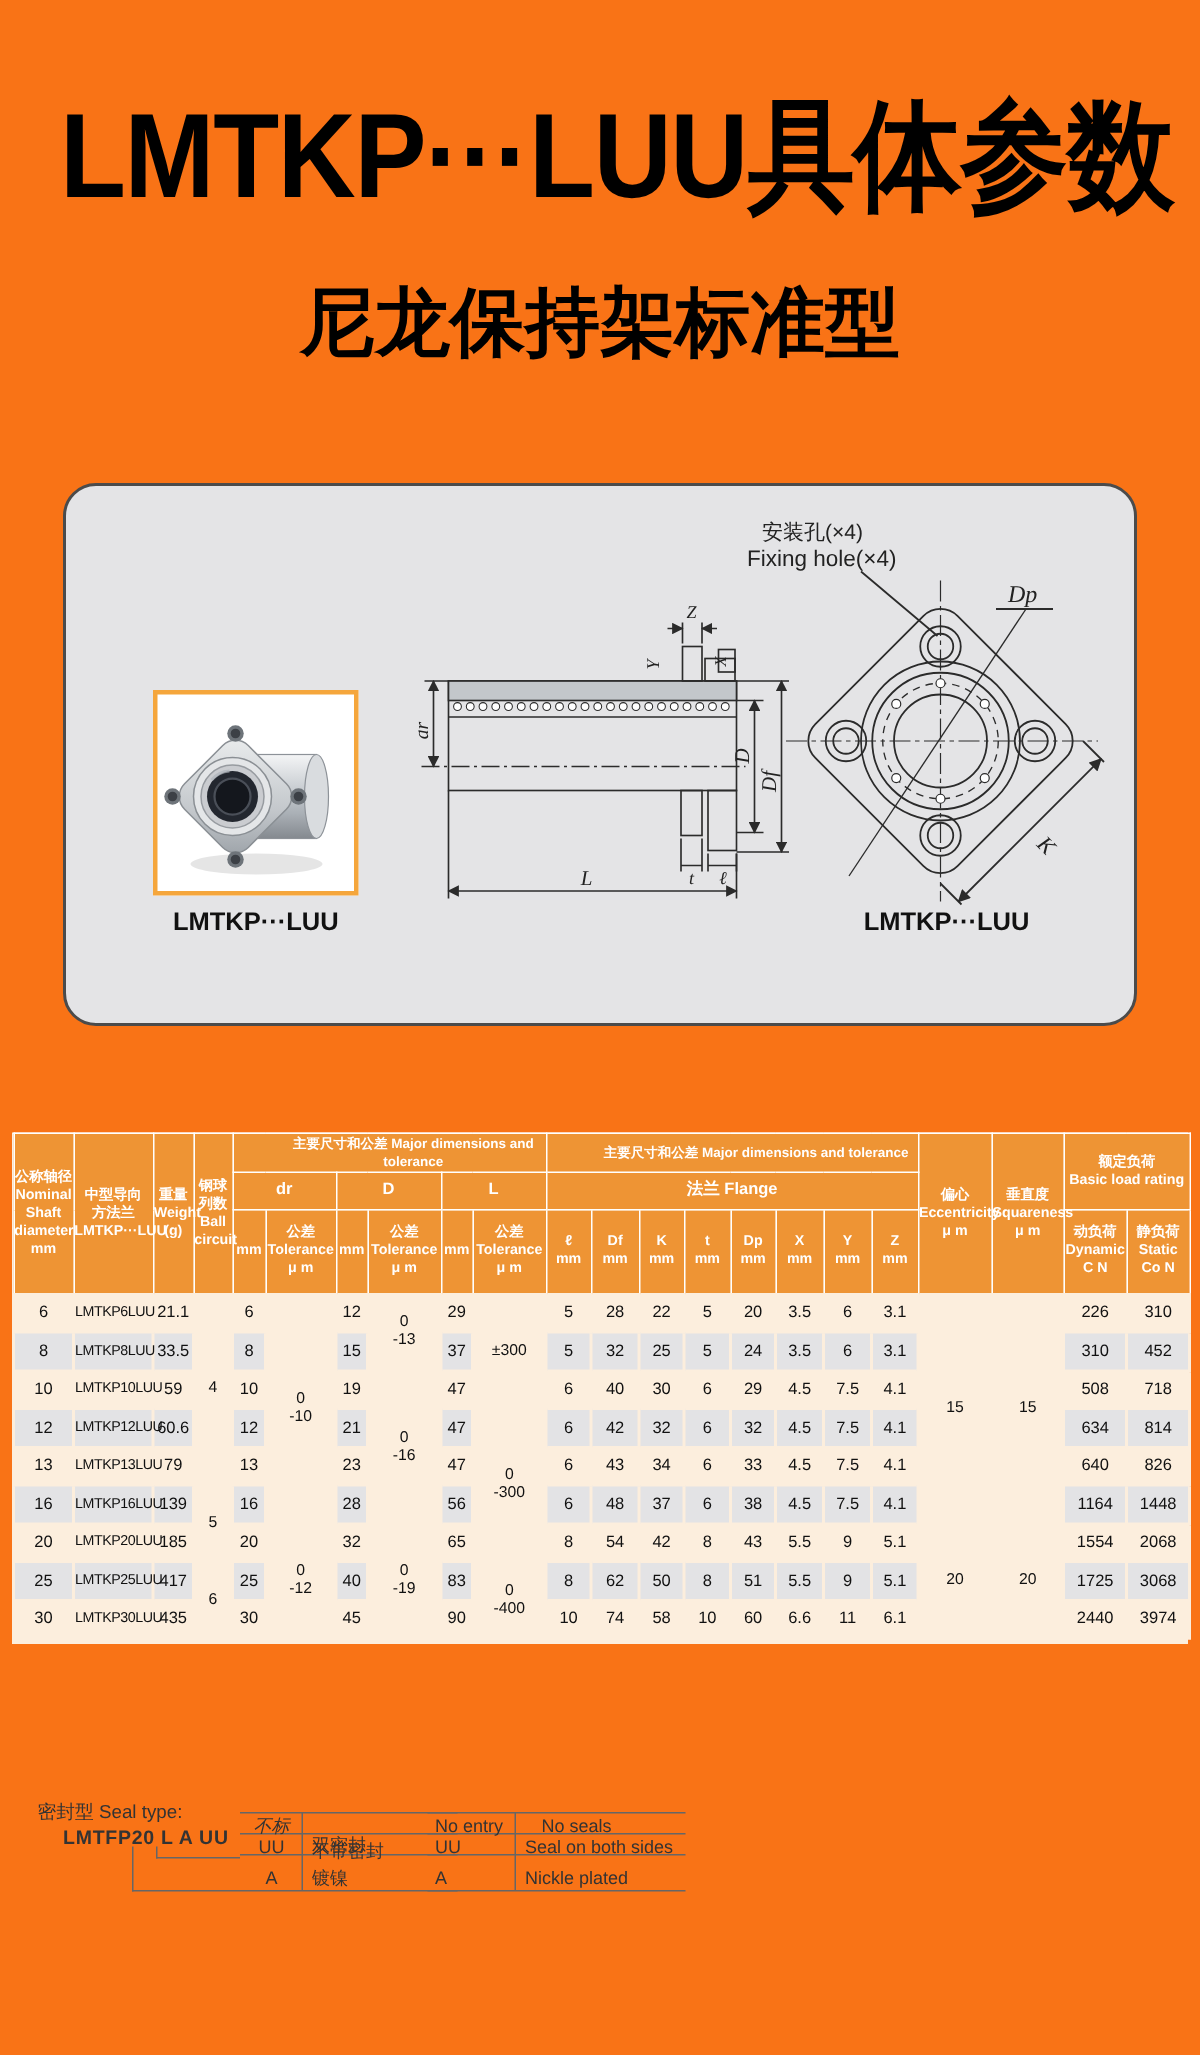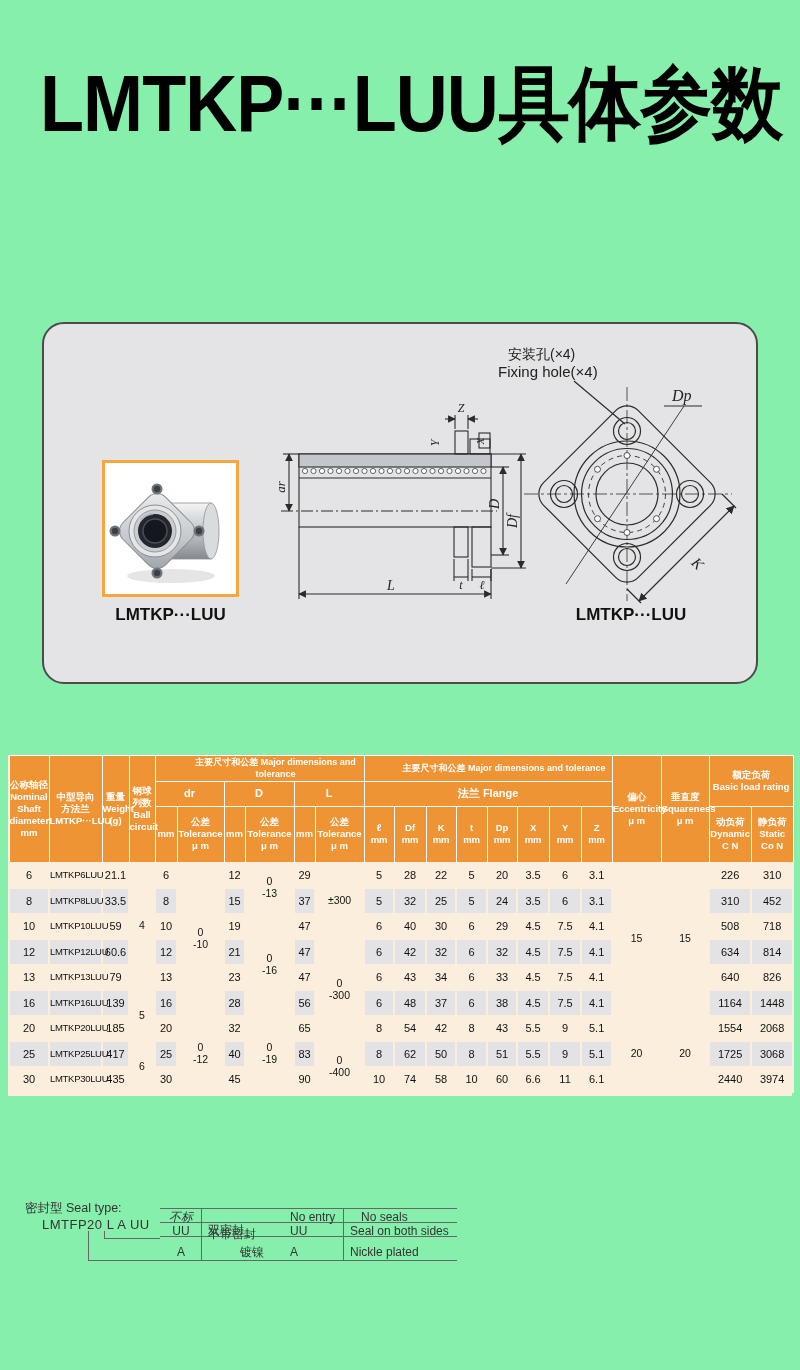--- a/index.html
+++ b/index.html
@@ -1,17 +1,17 @@
 <!DOCTYPE html>
 <html><head>
 <meta charset="utf-8">
 <style>
   * { margin:0; padding:0; box-sizing:border-box; }
   html,body { width:800px; height:1370px; background:#fff; font-family:"Liberation Sans", sans-serif; color:#1a1a1a; }
-  #page { position:relative; width:800px; height:1370px; background:#86efac; overflow:hidden; }
+  #page { position:relative; width:800px; height:1370px; background:#f97316; overflow:hidden; }
 
   
   .title { position:absolute; top:60px; left:0; width:800px; text-align:center;
            font-size:80px; font-weight:bold; letter-spacing:-1px; white-space:nowrap;
            transform:scaleX(0.9); transform-origin:400px 50%; line-height:1.1; color:#000; }
   .subtitle { position:absolute; top:182px; left:0; width:800px; text-align:center;
               font-size:50px; font-weight:bold; color:#000; }
 
   
   .panel { position:absolute; left:42px; top:322px; width:716px; height:362px;
@@ -37,30 +37,31 @@
              vertical-align:middle; height:25.5px; padding:0; line-height:1.1; color:#111; }
   tbody td.alt { background:#e3e3e5; }
   tbody td.model { font-size:9.5px; letter-spacing:-0.3px; }
   tbody td.merged { background:#fceedd; font-size:10.5px; }
 
   
   .footer { position:absolute; left:0; top:1195px; width:800px; height:100px; font-size:12px; color:#333; }
   .fline { position:absolute; background:#666; }
   .ftext { position:absolute; white-space:nowrap; line-height:12px; }
   .seal-label { left:25px; top:7px; font-size:12.5px; }
-  .seal-code { left:25px; top:24px; font-size:13px; font-weight:normal; letter-spacing:0.5px;padding-left:17px; }
+  .seal-code { left:25px; top:24px; font-size:13px; font-weight:bold; letter-spacing:0.5px;padding-left:17px; }
   .units { position:absolute; left:480px; top:14px; width:268px; text-align:right;
            font-size:14.5px; font-weight:bold; color:#444; line-height:21px; }
 </style>
 </head>
 <body>
 
 <div id="page">
 
   <div class="title">LMTKP···LUU具体参数</div>
+  <div class="subtitle">尼龙保持架标准型</div>
 
   <div class="panel">
 
     <div class="photo-box">
       <svg width="131" height="131" viewBox="0 0 131 131">
         <defs>
           <linearGradient id="gBarrel" x1="0" y1="0" x2="0" y2="1">
             <stop offset="0" stop-color="#f4f5f6"></stop>
               <stop offset="0.35" stop-color="#cfd3d7"></stop>
             <stop offset="0.7" stop-color="#aab0b6"></stop>
@@ -512,21 +513,21 @@
     <div class="fline" style="left:160px; top:13px; width:145px; height:1px;"></div>
     <div class="fline" style="left:160px; top:27px; width:145px; height:1px;"></div>
     <div class="fline" style="left:160px; top:41px; width:145px; height:1px;"></div>
     <div class="fline" style="left:201px; top:13px; width:1px; height:52px;"></div>
     <div class="fline" style="left:160px; top:65px; width:145px; height:1px;"></div>
     <div class="ftext" style="left:163px; top:16px; width:36px; text-align:center;font-style:italic;">不标</div>
     <div class="ftext" style="left:208px; top:16px;margin-top:17px;">不带密封</div>
     <div class="ftext" style="left:163px; top:30px; width:36px; text-align:center;">UU</div>
     <div class="ftext" style="left:208px; top:30px;font-family:Liberation Mono, monospace;">双密封</div>
     <div class="ftext" style="left:163px; top:51px; width:36px; text-align:center;">A</div>
-    <div class="ftext" style="left:208px; top:51px;margin-left:32px;">镀镍</div>
+    <div class="ftext" style="left:208px; top:51px;">镀镍</div>
 
     <div class="fline" style="left:285px; top:13px; width:172px; height:1px;"></div>
     <div class="fline" style="left:285px; top:27px; width:172px; height:1px;"></div>
     <div class="fline" style="left:285px; top:41px; width:172px; height:1px;"></div>
     <div class="fline" style="left:343px; top:13px; width:1px; height:52px;"></div>
     <div class="fline" style="left:285px; top:65px; width:172px; height:1px;"></div>
     <div class="ftext" style="left:290px; top:16px;">No entry</div>
     <div class="ftext" style="left:350px; top:16px;margin-left:11px;">No seals</div>
     <div class="ftext" style="left:290px; top:30px;">UU</div>
     <div class="ftext" style="left:350px; top:30px;">Seal on both sides</div>

